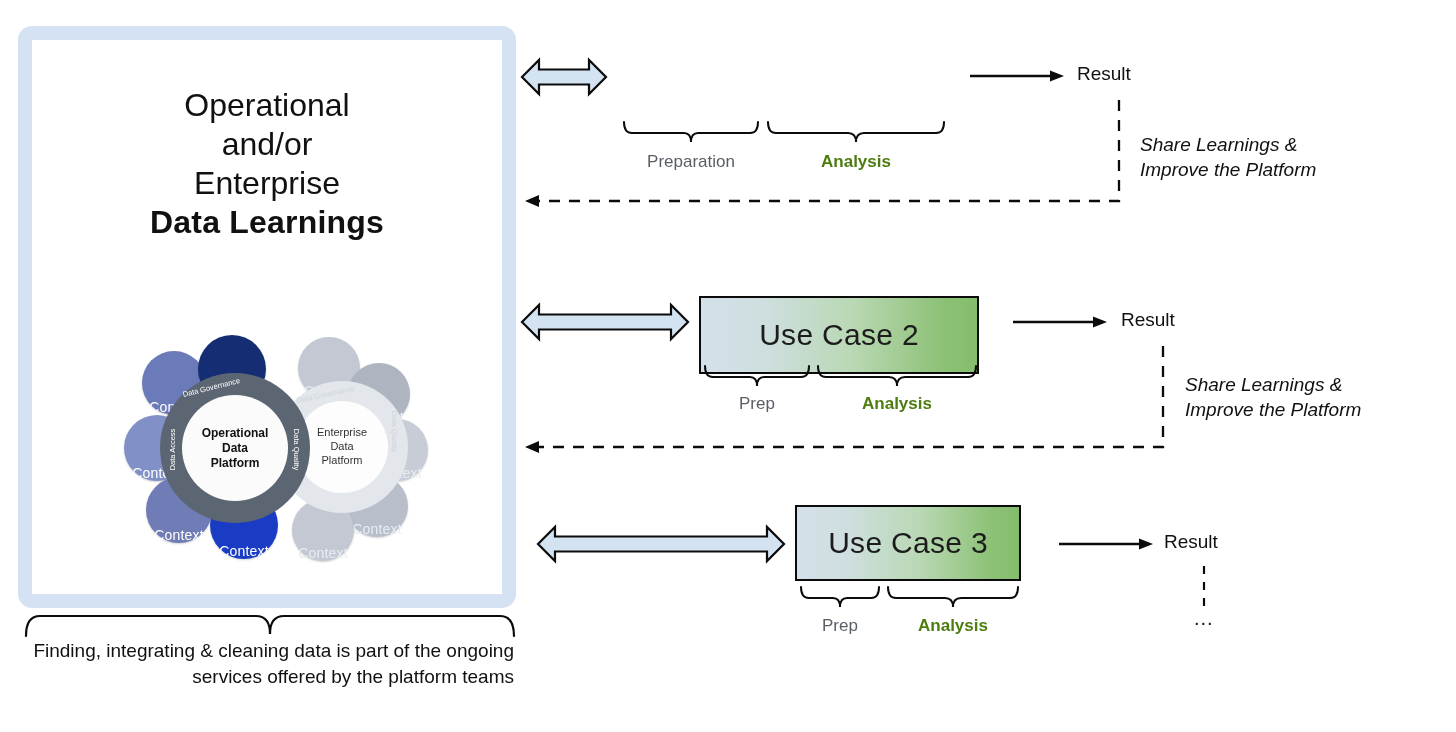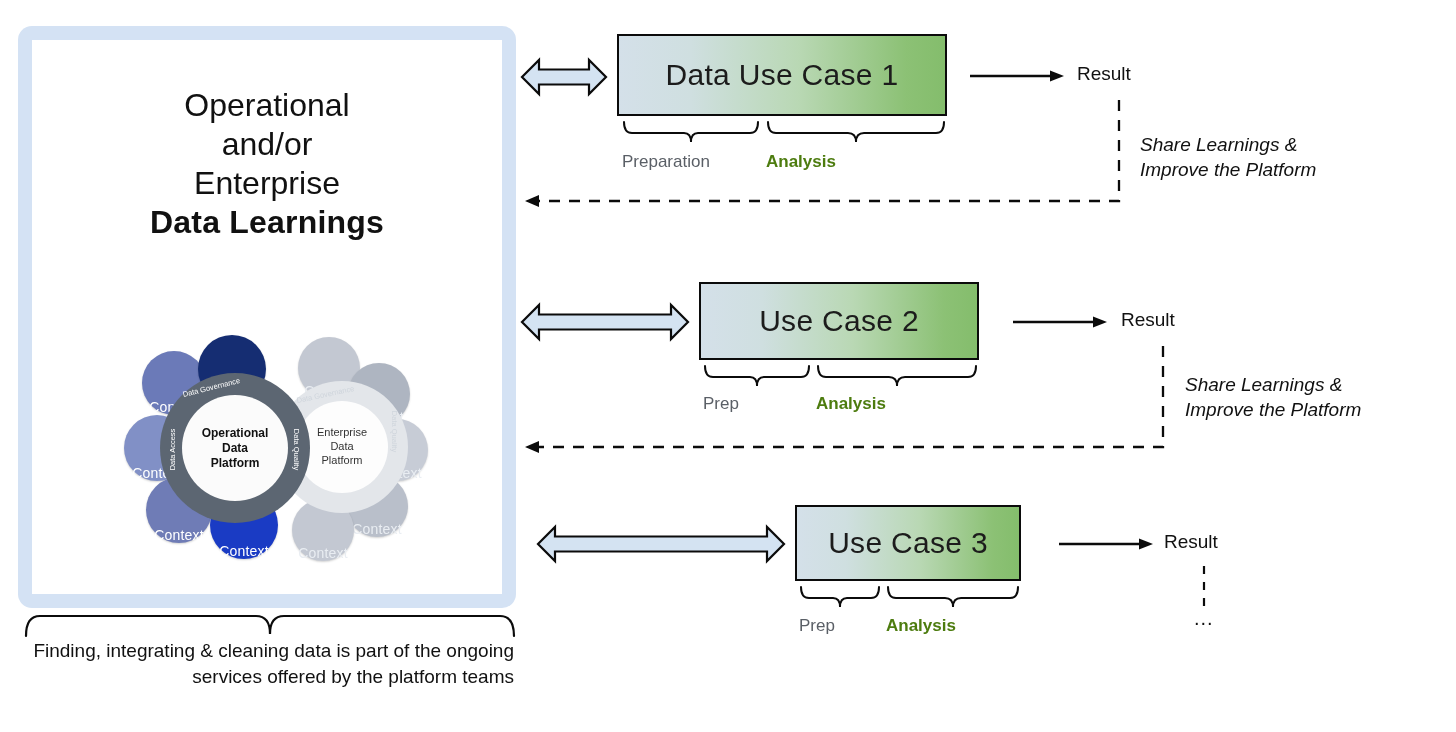--- a/index.html
+++ b/index.html
@@ -63,21 +63,21 @@
 
   
   .row{position:absolute;}
   .uc-box{
     position:absolute;border:2px solid #0b0b0b;box-sizing:border-box;
     display:flex;align-items:center;justify-content:center;
     font-size:30px;color:#1c1c1c;font-weight:300;letter-spacing:.3px;
     background:linear-gradient(90deg,#d4e0e9 0%,#cfdfe0 22%,#b9d8b4 55%,#8cc175 88%,#84bd6c 100%);
   }
   .seg-label{
-    position:absolute;font-size:17px;white-space:nowrap;
+    position:absolute;text-align:center;font-size:17px;white-space:nowrap;
   }
   .seg-label.prep{color:#5a5f66;font-weight:300;}
   .seg-label.analysis{color:#4d7c0f;font-weight:700;}
 
   .result-label{
     position:absolute;font-size:19px;color:#111;font-weight:400;white-space:nowrap;
   }
   .share-label{
     position:absolute;font-size:19px;color:#111;font-style:italic;
     line-height:1.3;white-space:nowrap;font-weight:400;
@@ -163,23 +163,20 @@
     <path d="M2,24 Q2,4 16,4 L232,4 Q246,4 246,22 Q246,4 260,4 L476,4 Q490,4 490,24" fill="none" stroke="#0b0b0b" stroke-width="2.2" stroke-linecap="round"></path>
   </svg>
   <div class="bottom-caption">Finding, integrating &amp; cleaning data is part of the ongoing services offered by the platform teams</div>
 
   <div class="row" style="left:0;top:0;width:1456px;height:230px;">
 
     <svg style="position:absolute;left:519px;top:54px;" width="90" height="46" viewBox="0 0 90 46">
       <path d="M3,23 L20,6 L20,15.5 L70,15.5 L70,6 L87,23 L70,40 L70,30.5 L20,30.5 L20,40 Z" fill="#d4e3f2" stroke="#0b0b0b" stroke-width="2.2" stroke-linejoin="miter"></path>
     </svg>
 
-    <div class="uc-box" style="left:617px;top:34px;width:330px;height:82px;">
-      <span>Data Use Case 1</span>
-    </div>
 
     <svg style="position:absolute;left:622px;top:120px;" width="138" height="24" viewBox="0 0 138 24">
       <path d="M2,2 Q2,13 10,13 L62,13 Q69,13 69,22 Q69,13 76,13 L128,13 Q136,13 136,2" fill="none" stroke="#0b0b0b" stroke-width="2" stroke-linecap="round"></path>
     </svg>
     <div class="seg-label prep" style="left:622px;top:152px;width:138px;">Preparation</div>
 
     <svg style="position:absolute;left:766px;top:120px;" width="180" height="24" viewBox="0 0 180 24">
       <path d="M2,2 Q2,13 10,13 L82,13 Q90,13 90,22 Q90,13 98,13 L170,13 Q178,13 178,2" fill="none" stroke="#0b0b0b" stroke-width="2" stroke-linecap="round"></path>
     </svg>
     <div class="seg-label analysis" style="left:766px;top:152px;width:180px;">Analysis</div>
@@ -200,21 +197,21 @@
       <span>Improve the Platform</span>
     </div>
   </div>
 
   <div class="row" style="left:0;top:0;width:1456px;height:230px;">
 
     <svg style="position:absolute;left:519px;top:299px;" width="172" height="46" viewBox="0 0 172 46">
       <path d="M3,23 L20,6 L20,15.5 L152,15.5 L152,6 L169,23 L152,40 L152,30.5 L20,30.5 L20,40 Z" fill="#d4e3f2" stroke="#0b0b0b" stroke-width="2.2" stroke-linejoin="miter"></path>
     </svg>
 
-    <div class="uc-box" style="left:699px;top:282px;width:280px;height:78px;justify-content:center;">
+    <div class="uc-box" style="left:699px;top:296px;width:280px;height:78px;justify-content:center;">
       <span>Use Case 2</span>
     </div>
 
     <svg style="position:absolute;left:703px;top:364px;" width="108" height="24" viewBox="0 0 108 24">
       <path d="M2,2 Q2,13 10,13 L47,13 Q54,13 54,22 Q54,13 61,13 L98,13 Q106,13 106,2" fill="none" stroke="#0b0b0b" stroke-width="2" stroke-linecap="round"></path>
     </svg>
     <div class="seg-label prep" style="left:703px;top:394px;width:108px;">Prep</div>
 
     <svg style="position:absolute;left:816px;top:364px;" width="162" height="24" viewBox="0 0 162 24">
       <path d="M2,2 Q2,13 10,13 L73,13 Q81,13 81,22 Q81,13 89,13 L152,13 Q160,13 160,2" fill="none" stroke="#0b0b0b" stroke-width="2" stroke-linecap="round"></path>

